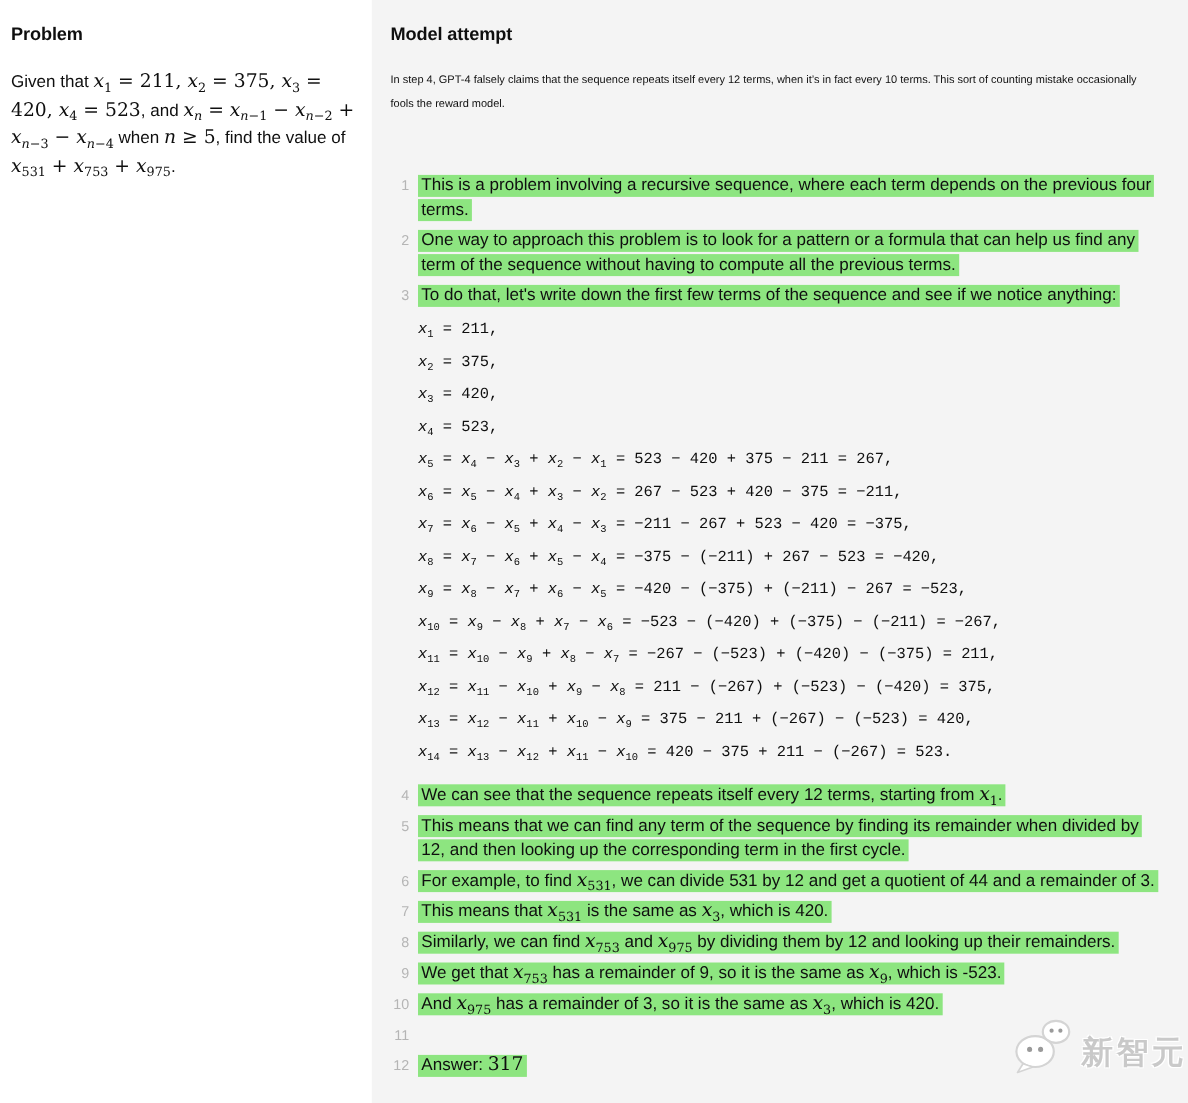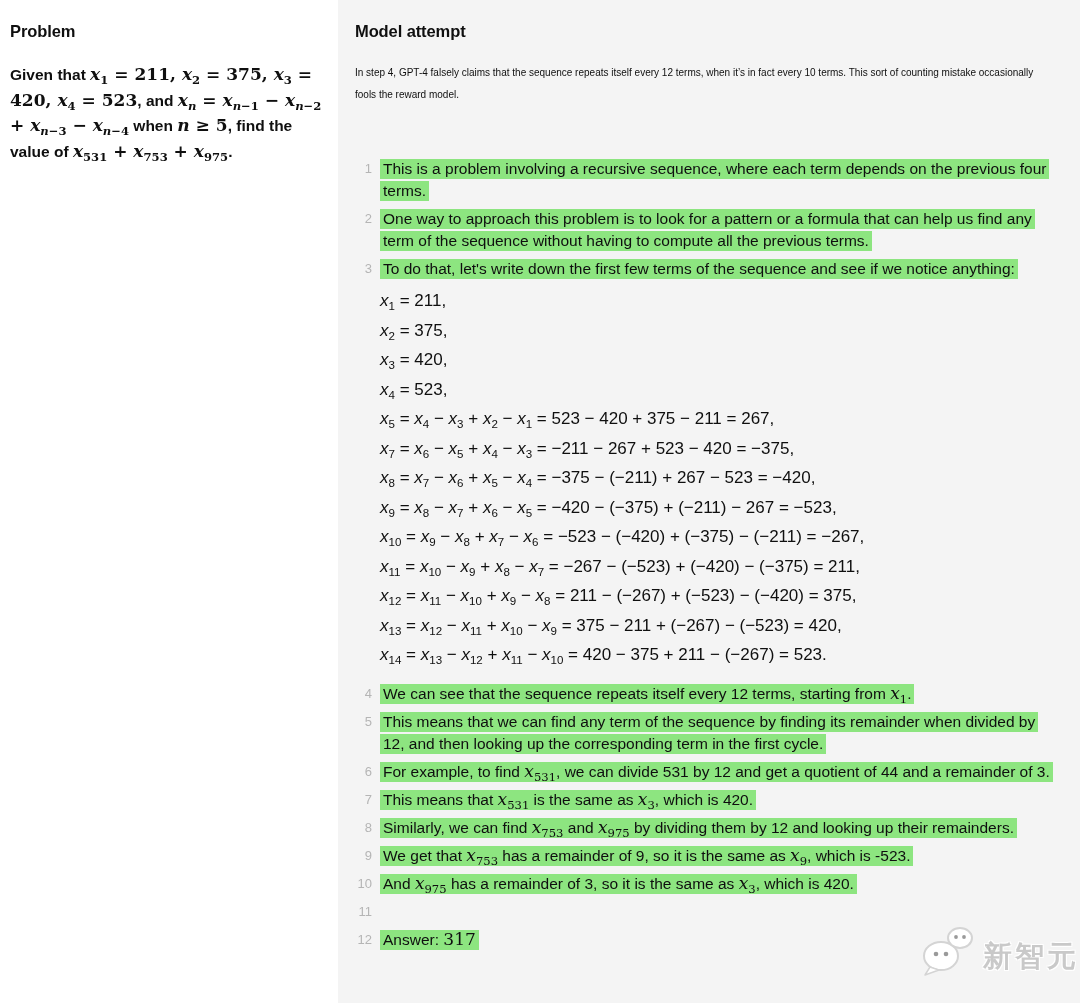--- a/index.html
+++ b/index.html
@@ -16,21 +16,21 @@
   
   .left-panel{
     position:absolute;left:0;top:0;width:338px;height:100%;
     background:var(--left-bg);box-sizing:border-box;
     padding:21px 12px 0 10px;
   }
   .panel-heading{
     margin:0;font-size:16.5px;font-weight:bold;letter-spacing:-0.1px;line-height:20px;
   }
   .problem-text{
-    margin:21px 0 0 0;font-size:15.5px;line-height:25.5px;width:318px;font-weight:bold;
+    margin:21px 0 0 0;font-size:15.5px;line-height:25.5px;width:318px;
   }
   .pagination-row{
     position:absolute;left:10px;right:22px;top:200px;
     display:flex;align-items:center;
   }
   .page-indicator{font-size:17px;font-weight:bold;letter-spacing:0.5px;}
   .nav-buttons{margin-left:auto;display:flex;gap:13px;}
   .nav-btn{
     width:38px;height:38px;border-radius:50%;
     background:#fff;border:1px solid #ececec;
@@ -61,22 +61,22 @@
     -webkit-box-decoration-break:clone;box-decoration-break:clone;
   }
   .math{
     font-family:"DejaVu Serif","Liberation Serif",serif;
     font-size:1.1em;line-height:1;
   }
   .math i{font-style:italic;}
   .math sub, .math-line sub{font-size:0.68em;line-height:0;}
   .math-block{margin:6px 0 7px 0;}
   .math-line{
-    font-family:Liberation Sans, sans-serif;
-    font-size:17px;line-height:29.5px;white-space:nowrap;
+    font-family:Liberation Mono, monospace;
+    font-size:14px;line-height:29.5px;white-space:nowrap;
   }
   .math-line i{font-style:italic;}
   
   .watermark{
     position:absolute;left:916px;top:925px;z-index:5;
     display:flex;align-items:flex-end;gap:5px;
   }
   .watermark-text{
     font-size:29px;font-weight:bold;color:var(--wm);letter-spacing:3px;
     text-shadow:-1px -1px 0 #fff,1px -1px 0 #fff,-1px 1px 0 #fff,1px 1px 0 #fff;
@@ -109,20 +109,21 @@
           <div class="step-body"><span class="hl">One way to approach this problem is to look for a pattern or a formula that can help us find any term of the sequence without having to compute all the previous terms.</span></div>
         </div>
         <div class="step">
           <span class="step-num">3</span>
           <div class="step-body"><span class="hl">To do that, let's write down the first few terms of the sequence and see if we notice anything:</span><div class="math-block">
               <div class="math-line"><i>x</i><sub>1</sub> = 211,</div>
               <div class="math-line"><i>x</i><sub>2</sub> = 375,</div>
               <div class="math-line"><i>x</i><sub>3</sub> = 420,</div>
               <div class="math-line"><i>x</i><sub>4</sub> = 523,</div>
               <div class="math-line"><i>x</i><sub>5</sub> = <i>x</i><sub>4</sub> − <i>x</i><sub>3</sub> + <i>x</i><sub>2</sub> − <i>x</i><sub>1</sub> = 523 − 420 + 375 − 211 = 267,</div>
+              <div class="math-line"><i>x</i><sub>6</sub> = <i>x</i><sub>5</sub> − <i>x</i><sub>4</sub> + <i>x</i><sub>3</sub> − <i>x</i><sub>2</sub> = 267 − 523 + 420 − 375 = −211,</div>
               <div class="math-line"><i>x</i><sub>7</sub> = <i>x</i><sub>6</sub> − <i>x</i><sub>5</sub> + <i>x</i><sub>4</sub> − <i>x</i><sub>3</sub> = −211 − 267 + 523 − 420 = −375,</div>
               <div class="math-line"><i>x</i><sub>8</sub> = <i>x</i><sub>7</sub> − <i>x</i><sub>6</sub> + <i>x</i><sub>5</sub> − <i>x</i><sub>4</sub> = −375 − (−211) + 267 − 523 = −420,</div>
               <div class="math-line"><i>x</i><sub>9</sub> = <i>x</i><sub>8</sub> − <i>x</i><sub>7</sub> + <i>x</i><sub>6</sub> − <i>x</i><sub>5</sub> = −420 − (−375) + (−211) − 267 = −523,</div>
               <div class="math-line"><i>x</i><sub>10</sub> = <i>x</i><sub>9</sub> − <i>x</i><sub>8</sub> + <i>x</i><sub>7</sub> − <i>x</i><sub>6</sub> = −523 − (−420) + (−375) − (−211) = −267,</div>
               <div class="math-line"><i>x</i><sub>11</sub> = <i>x</i><sub>10</sub> − <i>x</i><sub>9</sub> + <i>x</i><sub>8</sub> − <i>x</i><sub>7</sub> = −267 − (−523) + (−420) − (−375) = 211,</div>
               <div class="math-line"><i>x</i><sub>12</sub> = <i>x</i><sub>11</sub> − <i>x</i><sub>10</sub> + <i>x</i><sub>9</sub> − <i>x</i><sub>8</sub> = 211 − (−267) + (−523) − (−420) = 375,</div>
               <div class="math-line"><i>x</i><sub>13</sub> = <i>x</i><sub>12</sub> − <i>x</i><sub>11</sub> + <i>x</i><sub>10</sub> − <i>x</i><sub>9</sub> = 375 − 211 + (−267) − (−523) = 420,</div>
               <div class="math-line"><i>x</i><sub>14</sub> = <i>x</i><sub>13</sub> − <i>x</i><sub>12</sub> + <i>x</i><sub>11</sub> − <i>x</i><sub>10</sub> = 420 − 375 + 211 − (−267) = 523.</div>
             </div></div>
         </div>

